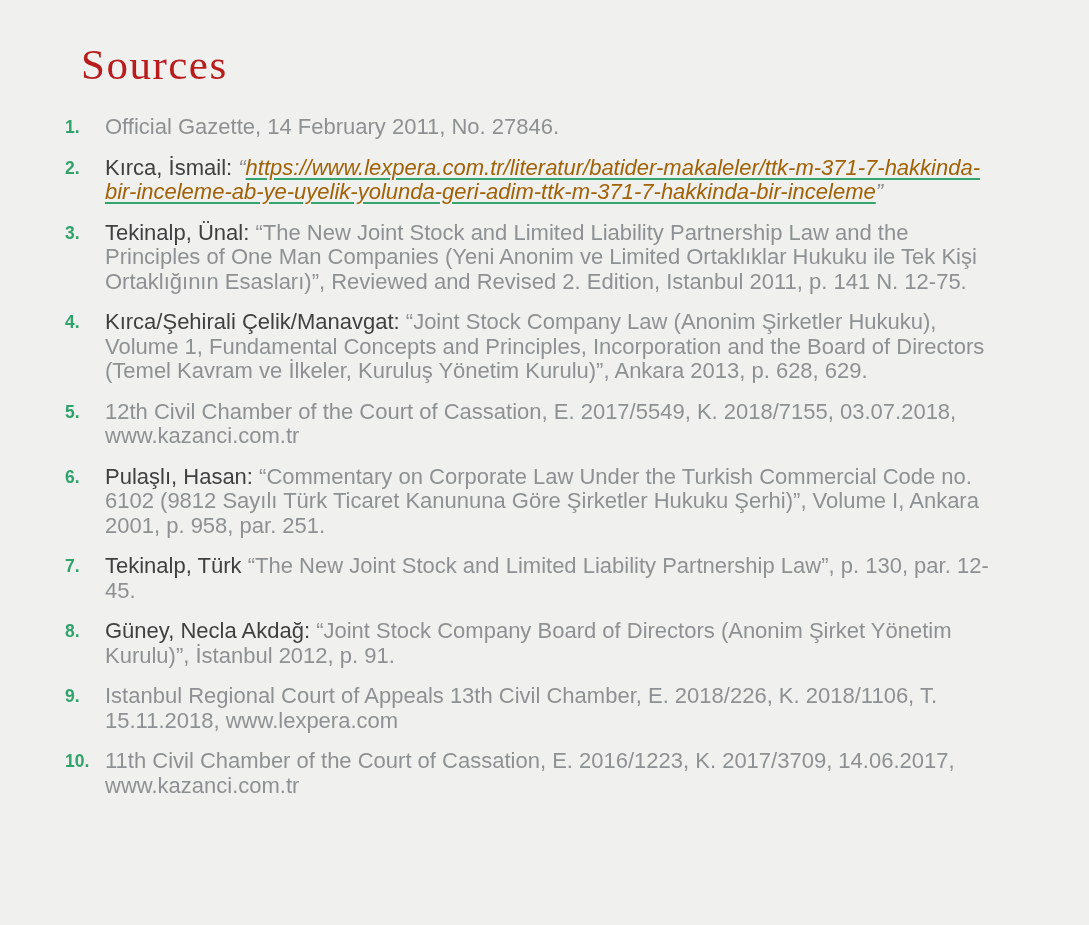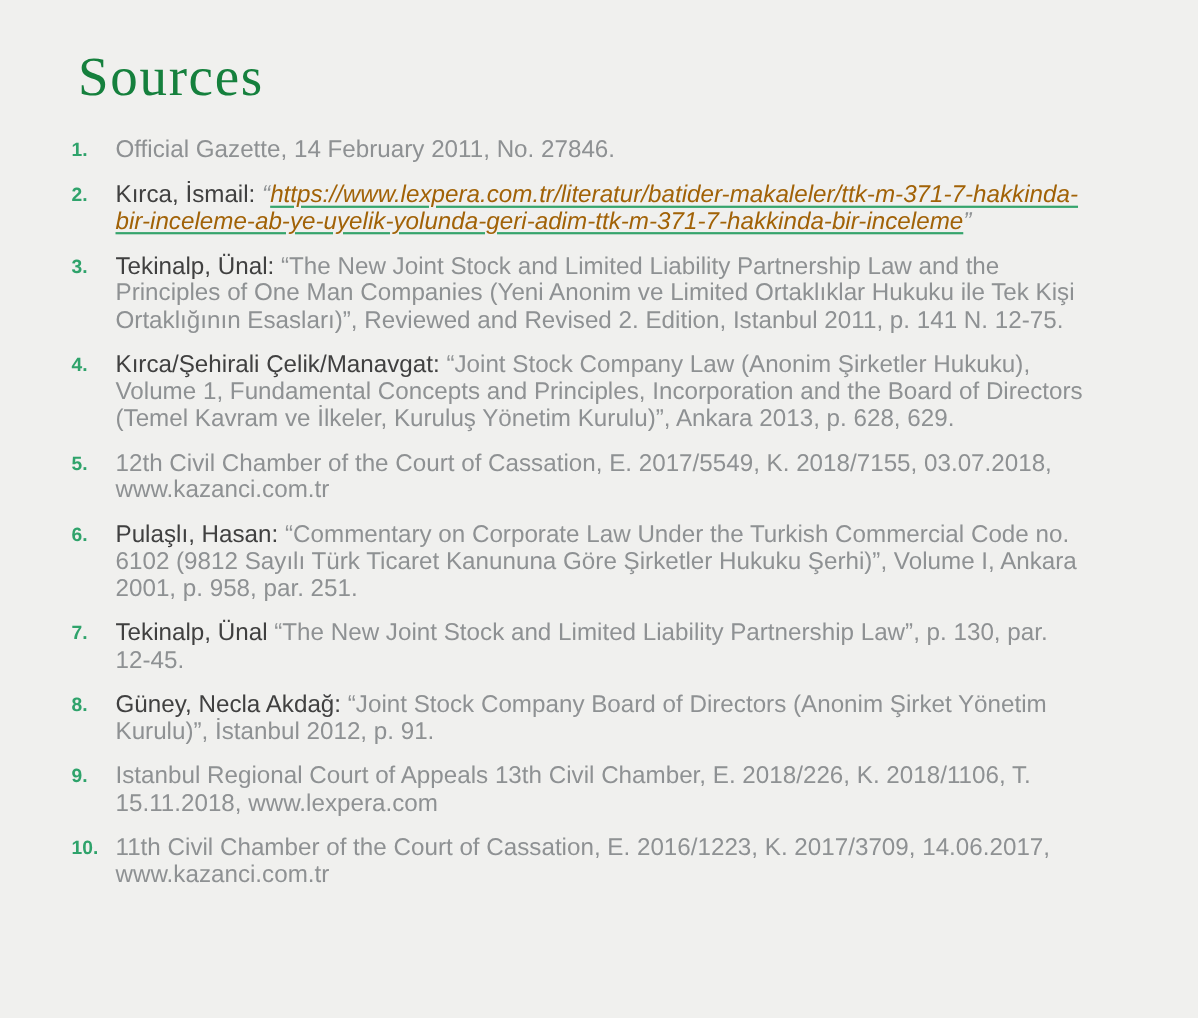--- a/index.html
+++ b/index.html
@@ -9,24 +9,24 @@
     background: #F0F0EE;
     font-family: "Liberation Sans", "DejaVu Sans", sans-serif;
     overflow: hidden;
   }
   .page {
     padding: 40px 100px 30px 65px;
   }
   .page-title {
     font-family: "Liberation Serif", "DejaVu Serif", serif;
     font-weight: 400;
-    font-size: 50px;
+    font-size: 43px;
     letter-spacing: 1.5px;
-    color: #15803d;
-    margin-left: 6px;
+    color: #b91c1c;
+    margin-left: 16px;
     margin-bottom: 26px;
   }
   ol.sources-list {
     list-style: none;
   }
   li.source {
     display: flex;
     align-items: flex-start;
     margin-bottom: 16px;
   }
@@ -100,21 +100,21 @@
     </li>
 
     <li class="source">
       <span class="num">6.</span>
       <p class="body-text"><span class="author">Pulaşlı, Hasan:</span>
         <span>“Commentary on Corporate Law Under the Turkish Commercial Code no. 6102 (9812 Sayılı Türk Ticaret Kanununa Göre Şirketler Hukuku Şerhi)”, Volume I, Ankara 2001, p. 958, par. 251.</span></p>
     </li>
 
     <li class="source">
       <span class="num">7.</span>
-      <p class="body-text"><span class="author">Tekinalp, Ünal</span>
+      <p class="body-text"><span class="author">Tekinalp, Türk</span>
         <span>“The New Joint Stock and Limited Liability Partnership Law”, p. 130, par. 12-45.</span></p>
     </li>
 
     <li class="source">
       <span class="num">8.</span>
       <p class="body-text"><span class="author">Güney, Necla Akdağ:</span>
         <span>“Joint Stock Company Board of Directors (Anonim Şirket Yönetim Kurulu)”, İstanbul 2012, p. 91.</span></p>
     </li>
 
     <li class="source">

